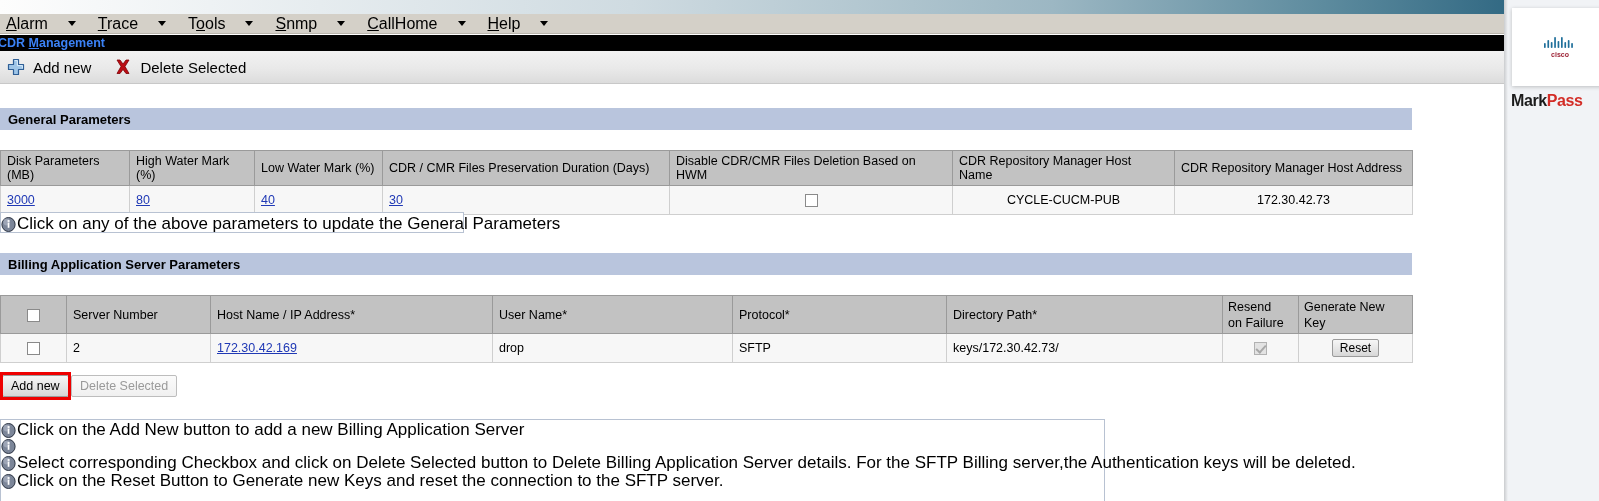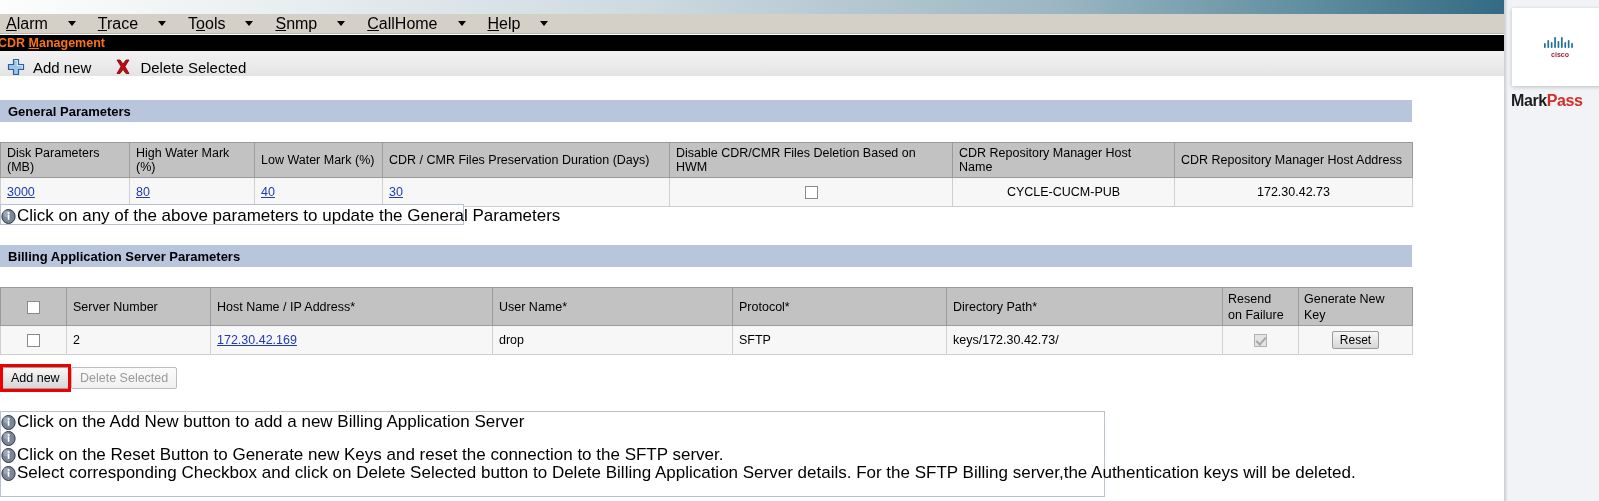--- a/index.html
+++ b/index.html
@@ -55,21 +55,21 @@
     border-right: 4px solid transparent;
     border-top: 5px solid #000;
   }
 
   
   #title-bar {
     position: absolute;
     left: 0; top: 35px;
     width: 1504px; height: 16px;
     background: #000000;
-    color: #f97316;
+    color: #3b82f6;
     font-size: 12.5px;
     font-weight: bold;
     display: flex;
     align-items: center;
     padding-left: 0px;
     box-sizing: border-box;
   }
   #title-bar .t { margin-left: -2px; }
   #title-bar u { text-decoration: underline; }
 
@@ -93,21 +93,21 @@
     margin-right: 22px;
     white-space: nowrap;
   }
   .tb-btn:first-child { margin-left: 6px; }
   .icon-plus { display:block; }
   .icon-x { display:block; }
 
   
   #content {
     position: absolute;
-    left: 0; top: 76px;
+    left: 0; top: 84px;
     width: 1504px;
     height: 333px;
     background: #ffffff;
   }
 
   
   .section-banner {
     position: absolute;
     background: #b9c5dd;
     height: 22px;
@@ -454,30 +454,30 @@
         <rect x="6.6" y="3.1" width="1.9" height="1.8" fill="#ffffff"></rect>
       </svg>
     </div>
     <div class="info-line">
       <svg class="info-ico" width="15" height="15" viewBox="0 0 15 15">
         <ellipse cx="7.5" cy="7.5" rx="6.6" ry="7" fill="#7c8699" stroke="#2b3342" stroke-width="1"></ellipse>
         <ellipse cx="5.6" cy="5" rx="3.2" ry="3.4" fill="#b8c0cd" opacity="0.55"></ellipse>
         <rect x="6.7" y="5.6" width="1.7" height="5.2" fill="#ffffff"></rect>
         <rect x="6.6" y="3.1" width="1.9" height="1.8" fill="#ffffff"></rect>
       </svg>
-      <span>Click on the Reset Button to Generate new Keys and reset the connection to the SFTP server.</span>
+      <span>Select corresponding Checkbox and click on Delete Selected button to Delete Billing Application Server details. For the SFTP Billing server,the Authentication keys will be deleted.</span>
     </div>
     <div class="info-line">
       <svg class="info-ico" width="15" height="15" viewBox="0 0 15 15">
         <ellipse cx="7.5" cy="7.5" rx="6.6" ry="7" fill="#7c8699" stroke="#2b3342" stroke-width="1"></ellipse>
         <ellipse cx="5.6" cy="5" rx="3.2" ry="3.4" fill="#b8c0cd" opacity="0.55"></ellipse>
         <rect x="6.7" y="5.6" width="1.7" height="5.2" fill="#ffffff"></rect>
         <rect x="6.6" y="3.1" width="1.9" height="1.8" fill="#ffffff"></rect>
       </svg>
-      <span>Select corresponding Checkbox and click on Delete Selected button to Delete Billing Application Server details. For the SFTP Billing server,the Authentication keys will be deleted.</span>
+      <span>Click on the Reset Button to Generate new Keys and reset the connection to the SFTP server.</span>
     </div>
   </div>
 
 </div>
 
 <div id="right-gutter"></div>
 <div class="edge-shadow"></div>
 
 <div id="lp-card">
   <svg class="cisco-logo" width="34" height="24" viewBox="0 0 34 24">

